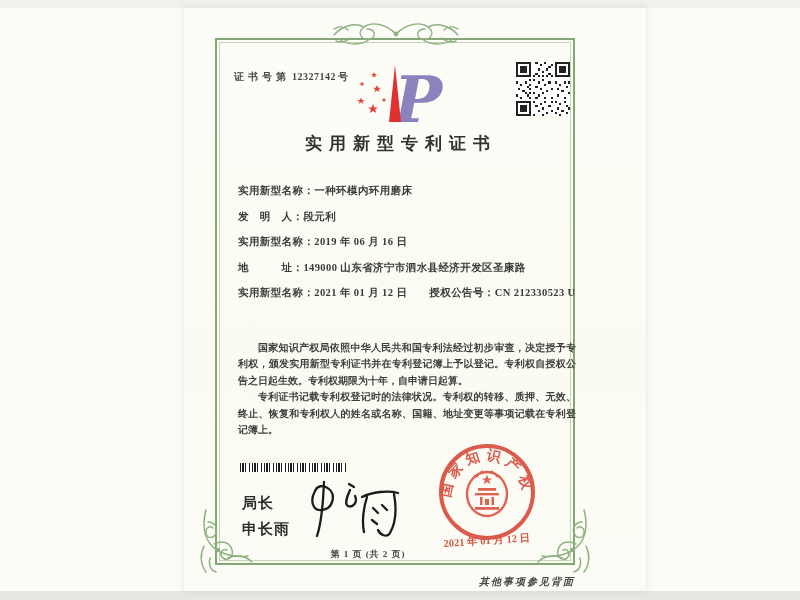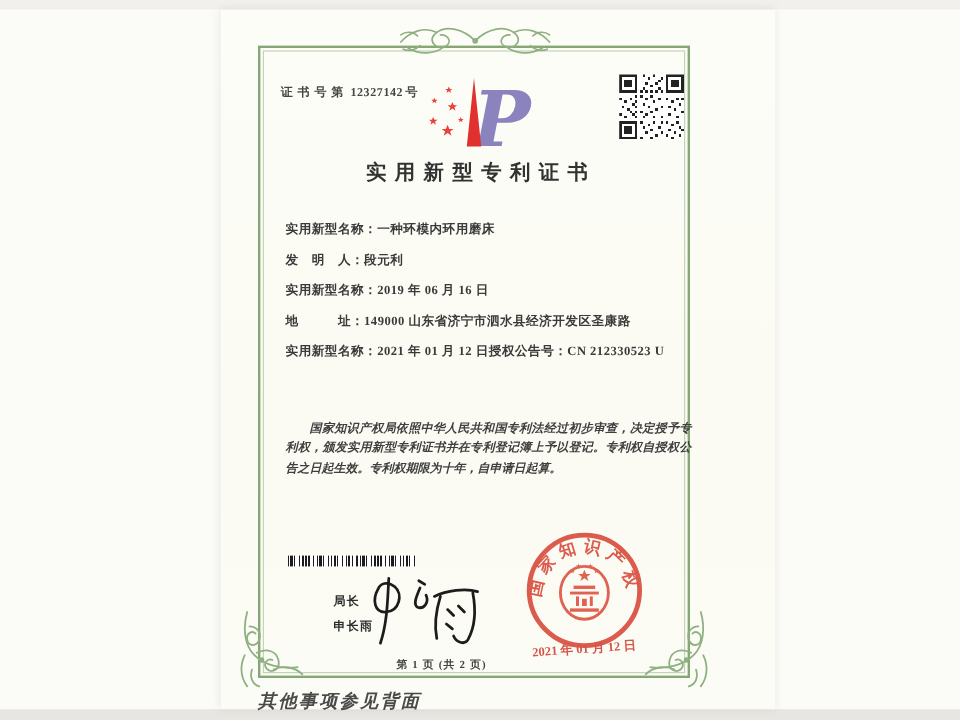--- a/index.html
+++ b/index.html
@@ -40,50 +40,50 @@
 
   .title{
     position:absolute;left:31px;top:124px;width:372px;text-align:center;
     font-size:17px;font-weight:bold;color:#323232;letter-spacing:7px;
   }
 
   .fields{position:absolute;left:54px;top:176px;width:340px;}
   .field-row{height:25.6px;font-size:10.5px;color:#3a3a3a;font-weight:600;
     letter-spacing:.4px;white-space:nowrap;}
   .field-label{display:inline-block;}
-  .pair2{display:inline-block;}
+  .pair2{display:inline-block;margin-left:22px;}
 
   .paragraphs{
-    position:absolute;left:54px;top:342px;width:338px;
-    font-size:10px;line-height:1.64;color:#3f3f3f;font-style:italic;
+    position:absolute;left:54px;top:332px;width:338px;
+    font-size:10px;line-height:1.64;color:#3f3f3f;
     font-weight:600;text-align:justify;
   }
   .paragraphs p{margin:0;text-indent:2em;}
 
   .barcode{
     position:absolute;left:56px;top:455px;width:106px;height:9px;
     background:repeating-linear-gradient(90deg,
       #1d1d1d 0 1px,#fff 1px 2px,#1d1d1d 2px 4px,#fff 4px 5px,
       #1d1d1d 5px 6px,#fff 6px 9px,#1d1d1d 9px 10px,#fff 10px 12px);
   }
 
-  .signer{position:absolute;left:58px;top:486px;font-size:10px;color:#2e2e2e;
-    font-weight:700;letter-spacing:1px;margin-left:36px;}
+  .signer{position:absolute;left:58px;top:486px;font-size:15px;color:#2e2e2e;
+    font-weight:700;letter-spacing:1px;}
   .signer div{margin-bottom:7px;}
   .signature{position:absolute;left:116px;top:470px;width:104px;height:64px;}
 
   .seal{position:absolute;left:246px;top:428px;width:114px;height:120px;opacity:.9;}
 
   .page-info{
     position:absolute;left:31px;top:540px;width:306px;text-align:center;
     font-size:9px;color:#444;font-weight:600;letter-spacing:1px;
   }
   .back-note{
-    position:absolute;left:31px;top:567px;width:360px;text-align:left;
-    font-size:15px;color:#4a4a4a;font-style:italic;font-weight:600;letter-spacing:2px;
+    position:absolute;left:31px;top:567px;width:360px;text-align:right;
+    font-size:10px;color:#4a4a4a;font-style:italic;font-weight:600;letter-spacing:2px;
   }
   svg{display:block;}
 </style>
 </head>
 <body>
 
 <div class="photo-strip strip-top"></div>
 <div class="photo-strip strip-bottom"></div>
 
 <div class="page">
@@ -198,20 +198,21 @@
     <div class="field-row">
       <span class="field-label">地　　　址：</span><span>149000 山东省济宁市泗水县经济开发区圣康路</span>
     </div>
     <div class="field-row">
       <span class="field-label">实用新型名称：</span><span>2021 年 01 月 12 日</span><span class="pair2"><span class="field-label">授权公告号：</span><span>CN 212330523 U</span></span>
     </div>
   </div>
 
   <div class="paragraphs">
     <p>国家知识产权局依照中华人民共和国专利法经过初步审查，决定授予专利权，颁发实用新型专利证书并在专利登记簿上予以登记。专利权自授权公告之日起生效。专利权期限为十年，自申请日起算。</p>
+    <p>专利证书记载专利权登记时的法律状况。专利权的转移、质押、无效、终止、恢复和专利权人的姓名或名称、国籍、地址变更等事项记载在专利登记簿上。</p>
   </div>
 
   <div class="barcode"></div>
 
   <div class="signer">
     <div>局长</div>
     <div>申长雨</div>
   </div>
 
   <svg class="signature" viewBox="0 0 104 64">

